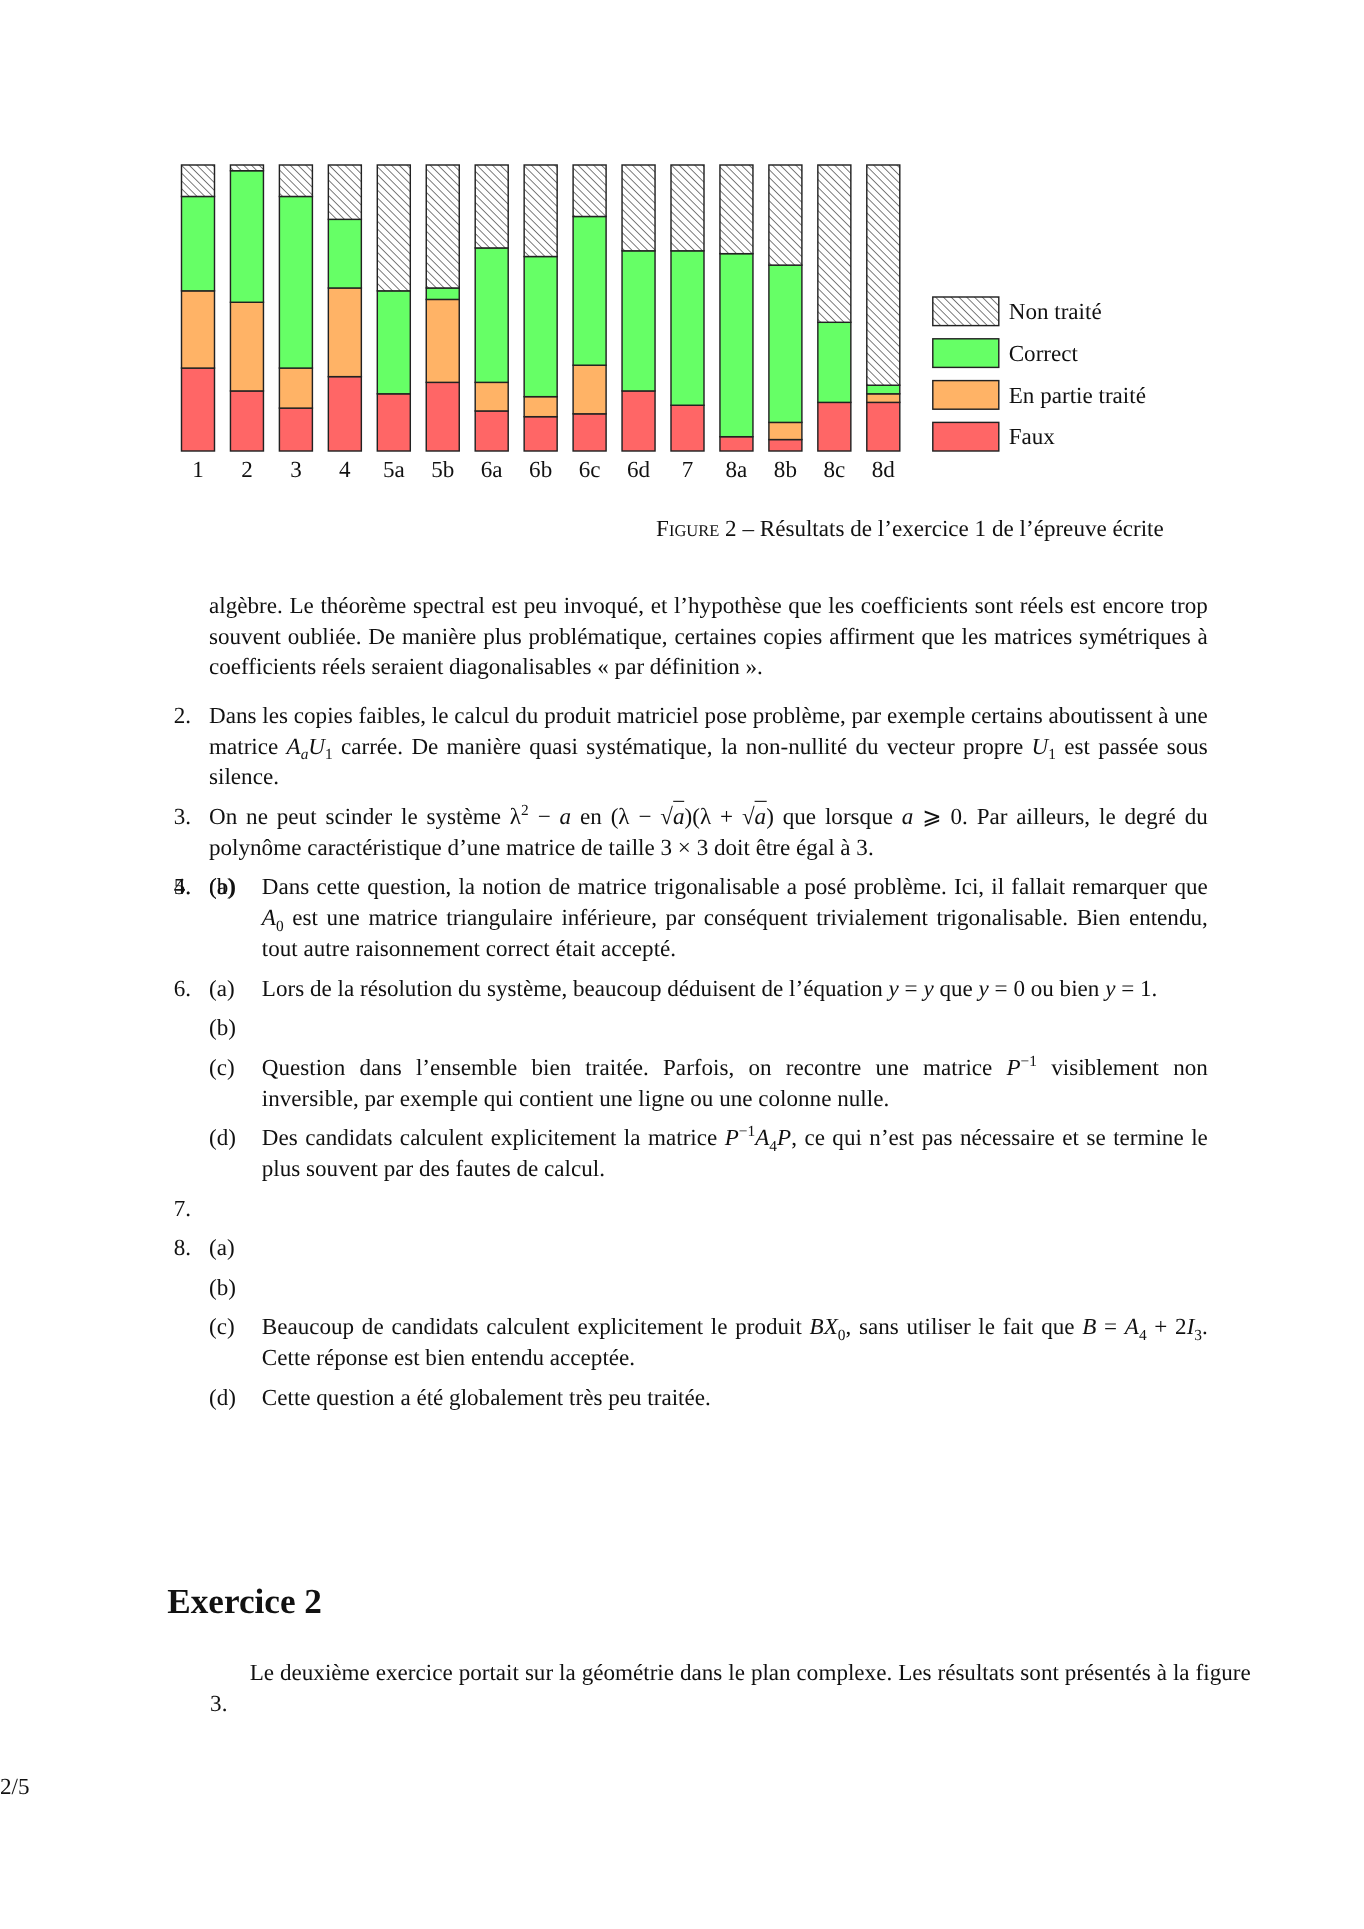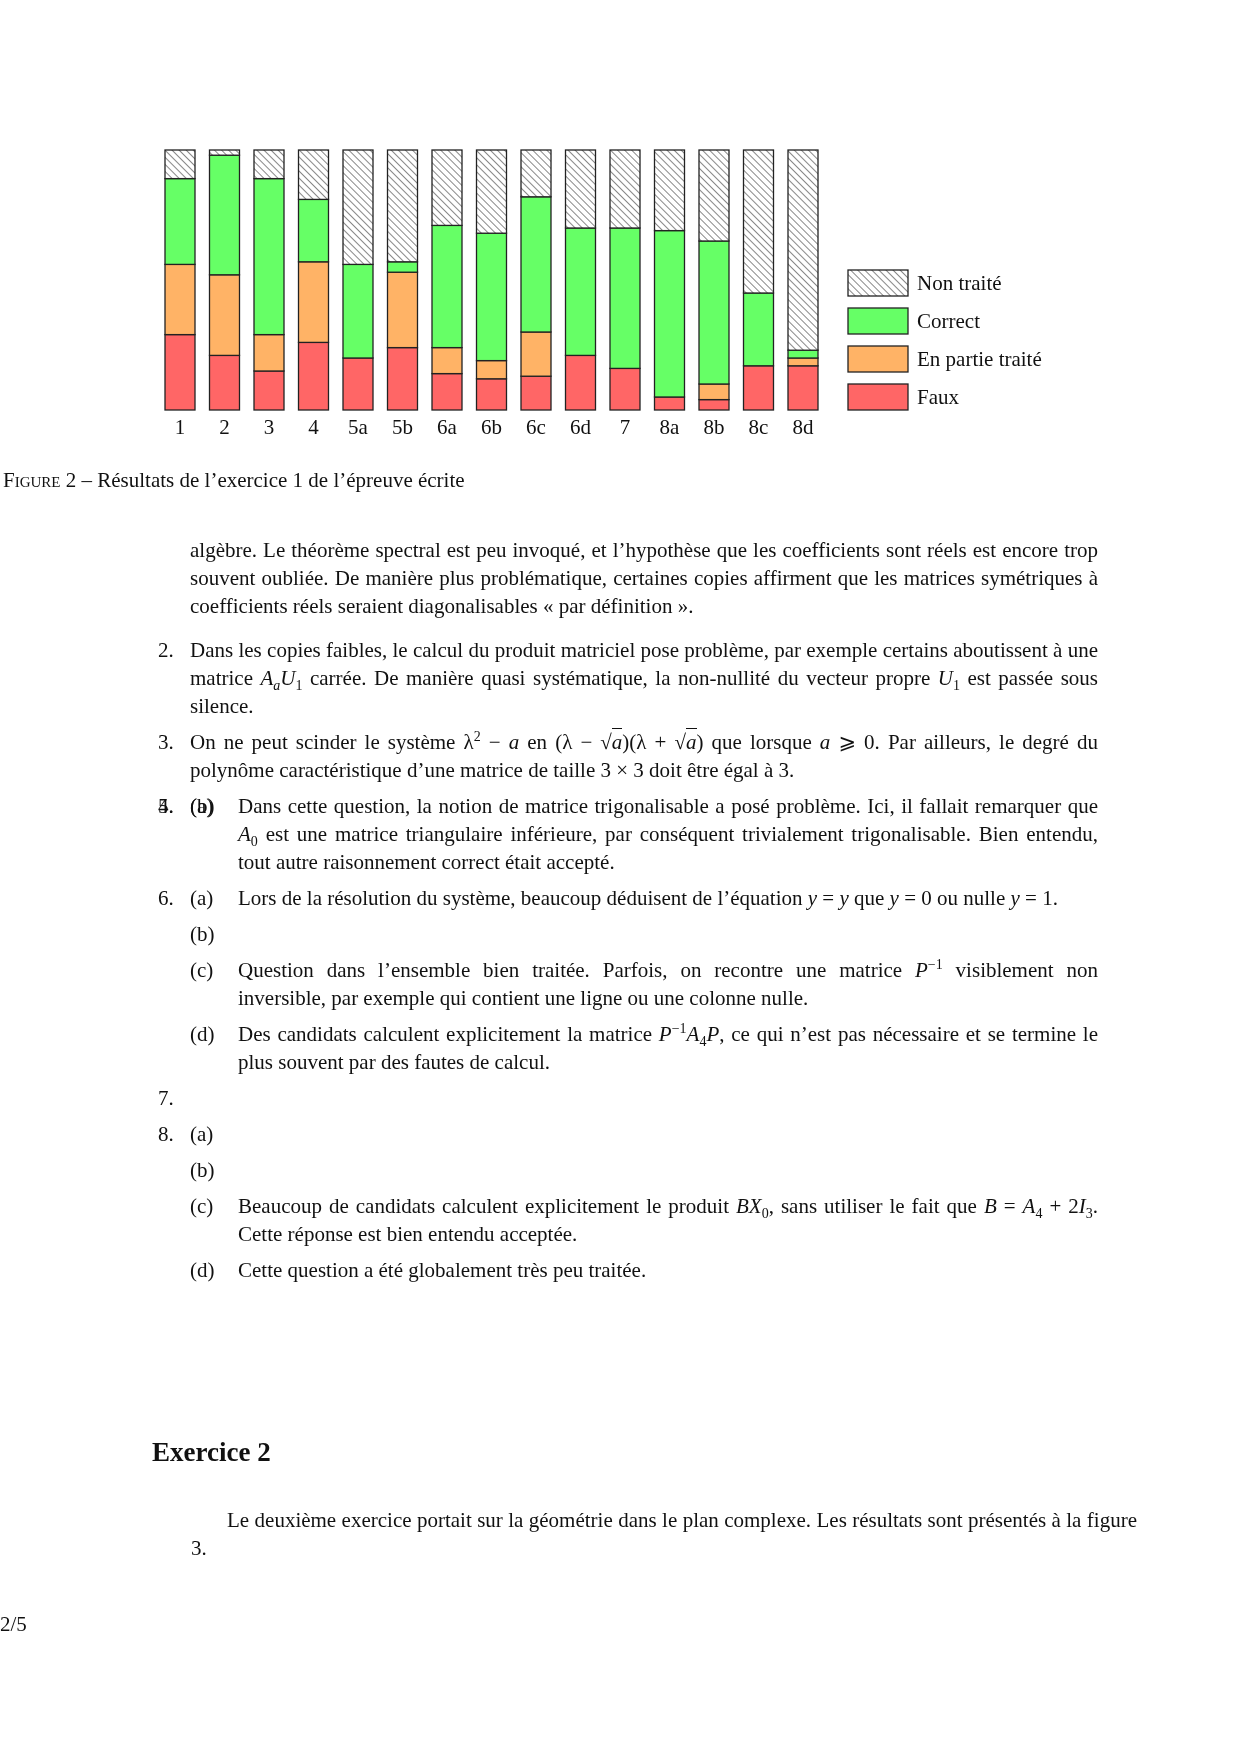--- a/index.html
+++ b/index.html
@@ -3,40 +3,40 @@
   <meta charset="utf-8">
   <style>
     html, body { margin: 0; padding: 0; background: #ffffff; }
     body {
       width: 1240px; height: 1754px; position: relative; overflow: hidden;
       font-family: "DejaVu Serif", "Liberation Serif", serif;
       color: #111;
     }
     #chart { position: absolute; left: 0; top: 0; width: 1240px; height: 450px; }
     .caption {
-      position: absolute; top: 468px; left: 3px; width: 1042px; text-align: left;
+      position: absolute; top: 468px; left: 16px; width: 1042px; text-align: right;
       font-family: "Liberation Serif", serif; font-size: 21px;
     }
     .caption .sc { font-variant: small-caps; }
     .body {
       position: absolute; left: 152px; top: 536px; width: 946px;
       font-family: "Liberation Serif", serif; font-size: 21px; line-height: 28px;
       text-align: justify;
     }
     .m { font-style: italic; }
     sub, sup { font-size: 14px; line-height: 0; }
     .item { position: relative; padding-left: 38px; margin-bottom: 8px; }
     .item > .num { position: absolute; left: 6px; top: 0; }
     .sub { position: relative; padding-left: 48px; margin-bottom: 8px; }
     .sub > .lbl { position: absolute; left: 0; top: 0; }
     .cont { padding-left: 38px; margin-bottom: 16px; }
     .sqrt { border-top: 1.3px solid #111; padding-top: 1px; }
     h2 {
       position: absolute; left: 152px; top: 1437px; margin: 0;
-      font-family: "Liberation Serif", serif; font-size: 27px; font-weight: bold;
+      font-family: "Liberation Serif", serif; font-size: 32px; font-weight: bold;
     }
     .para {
       position: absolute; left: 152px; top: 1506px; width: 946px;
       font-family: "Liberation Serif", serif; font-size: 21px; line-height: 28px;
       text-align: justify; text-indent: 36px; margin-left: 39px;
     }
     .footer {
       position: absolute; top: 1612px; left: 0; width: 1240px; 
       font-family: "Liberation Serif", serif; font-size: 21px;
     }
@@ -167,21 +167,21 @@
     <div class="sub">
       <span class="lbl">(b)</span>
       <span>Dans cette question, la notion de matrice trigonalisable a posé problème. Ici, il fallait remarquer que </span><span class="m">A<sub style="font-style:normal">0</sub></span><span> est une matrice triangulaire inférieure, par conséquent trivialement trigonalisable. Bien entendu, tout autre raisonnement correct était accepté.</span>
     </div>
   </div>
 
   <div class="item">
     <span class="num">6.</span>
     <div class="sub">
       <span class="lbl">(a)</span>
-      <span>Lors de la résolution du système, beaucoup déduisent de l’équation </span><span><i>y</i> = <i>y</i></span><span> que </span><span><i>y</i> = 0</span><span> ou nulle </span><span><i>y</i> = 1</span><span>.</span>
+      <span>Lors de la résolution du système, beaucoup déduisent de l’équation </span><span><i>y</i> = <i>y</i></span><span> que </span><span><i>y</i> = 0</span><span> ou bien </span><span><i>y</i> = 1</span><span>.</span>
     </div>
     <div class="sub">
       <span class="lbl">(b)</span>&nbsp;
     </div>
     <div class="sub">
       <span class="lbl">(c)</span>
       <span>Question dans l’ensemble bien traitée. Parfois, on recontre une matrice </span><span class="m">P<sup style="font-style:normal">−1</sup></span><span> visiblement non inversible, par exemple qui contient une ligne ou une colonne nulle.</span>
     </div>
     <div class="sub">
       <span class="lbl">(d)</span>

